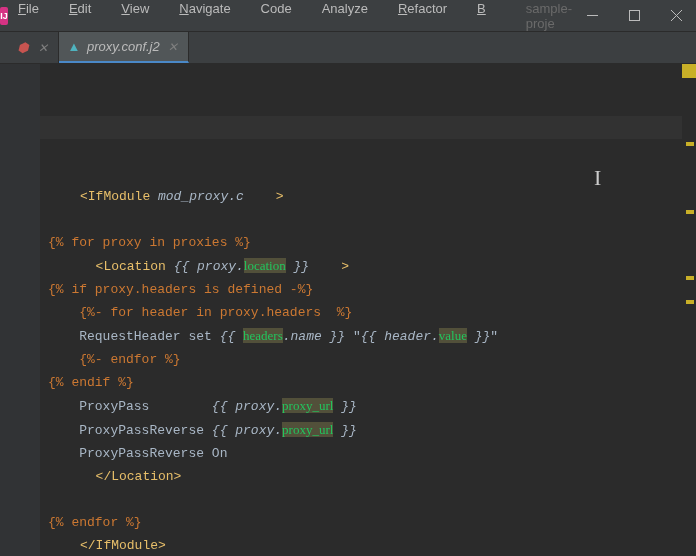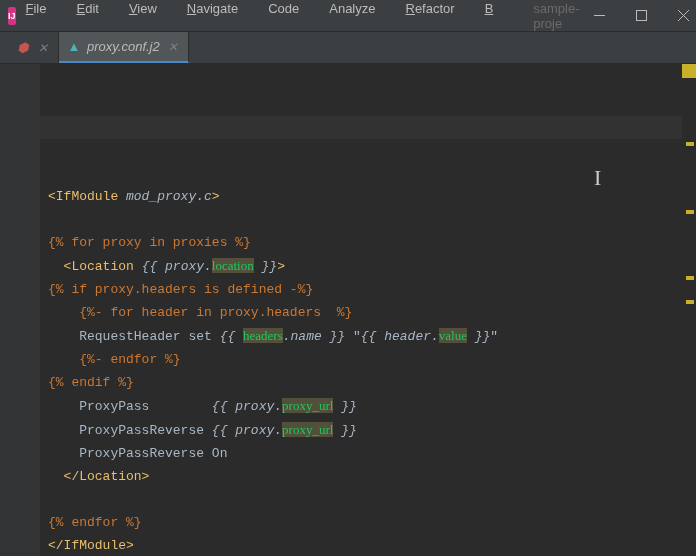--- a/index.html
+++ b/index.html
@@ -13,21 +13,21 @@
     overflow: hidden;
     user-select: none;
   }
 
   
   .title-bar {
     height: 32px;
     background: #3c3f41;
     display: flex;
     align-items: center;
-    padding: 0 8px;
+    padding: 0 0;
     border-bottom: 1px solid #2b2b2b;
   }
   .app-icon {
     width: 18px; height: 18px;
     background: #d63384;
     border-radius: 2px;
     display: flex;
     align-items: center;
     justify-content: center;
     font-size: 9px;
@@ -157,21 +157,21 @@
     height: 20px;
     font-family: serif;
     font-size: 22px;
     color: #ccc;
     z-index: 5;
   }
 
   .code-lines { position: relative; z-index: 1; }
 
   
-  .tag { color: #e8bf6a; }
+  .tag { color: #e8bf6a; margin-left: 32px; }
   .jinja { color: #cc7832; }
   .ident { color: #a9b7c6; font-style: italic; }
   .warn {
     background: #52503a;
     color: #22c55e;
     font-family: Liberation Serif, serif;
   }
   .plain { color: #a9b7c6; }
 </style>
 </head>

